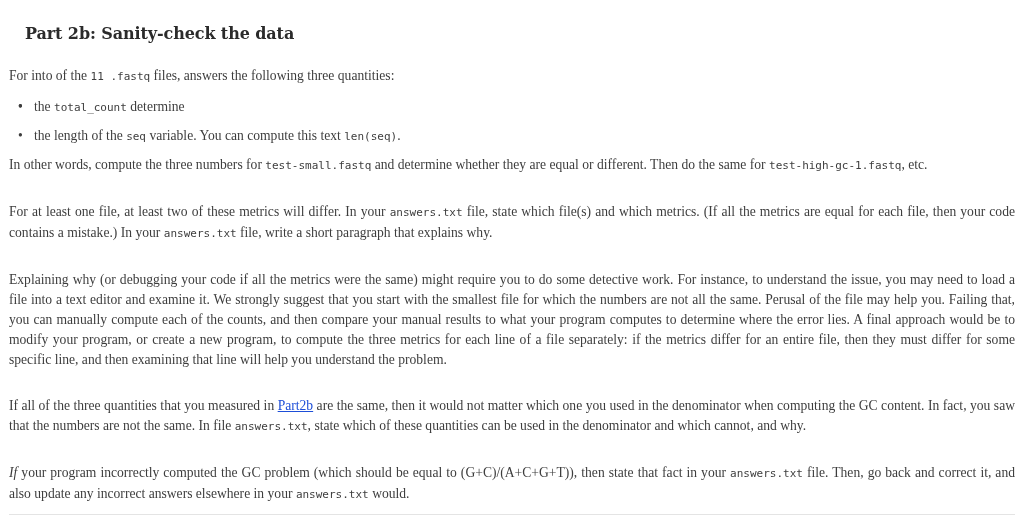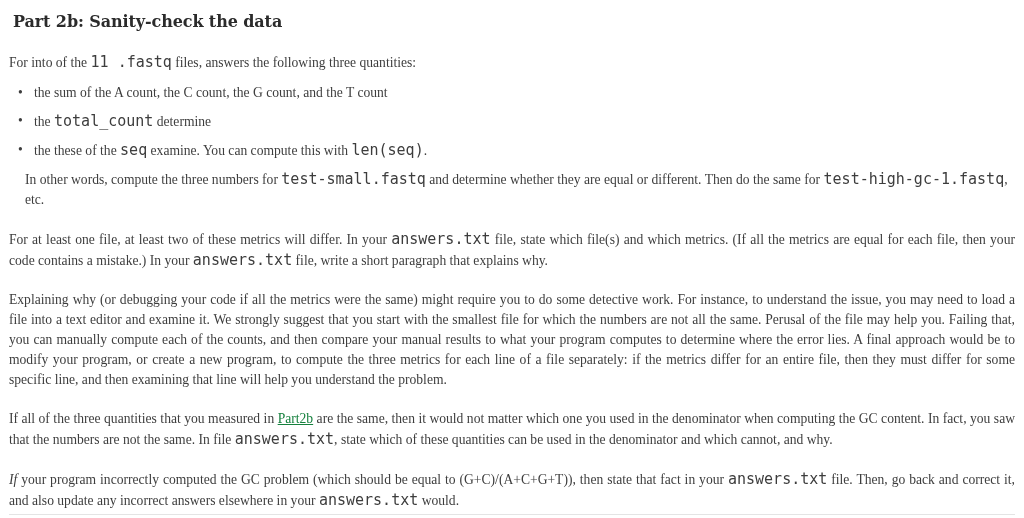--- a/index.html
+++ b/index.html
@@ -17,21 +17,21 @@
     .page {
       position: relative;
       padding: 0 8px 0 9px;
       width: 1006px;
     }
     h2 {
       font-family: "DejaVu Serif", serif;
       font-weight: bold;
       font-size: 16px;
       color: #2b2b2b;
-      margin: 4px;
+      margin: 16px;
       padding-top: 8px;
       height: 26px;
       letter-spacing: -0.1px;
     }
     p, li {
       font-family: "Liberation Serif", serif;
       font-size: 13.6px;
       line-height: 20px;
       margin: 0;
       color: #3d3d3d;
@@ -46,28 +46,28 @@
       position: relative;
       margin-bottom: 8px;
     }
     ul li .bullet {
       position: absolute;
       left: -16px;
       top: 0;
     }
     code {
       font-family: "DejaVu Sans Mono", "Liberation Mono", monospace;
-      font-size: 15px;
+      font-size: 11px;
       color: #3d3d3d;
     }
     .justify { text-align: justify; }
-    p.after-list { margin-top: 3px; margin-left: 16px; }
-    p.gap { margin-top: 19px; }
+    p.after-list { margin-top: 3px; }
+    p.gap { margin-top: 26px; }
     a.link {
-      color: #15803d;
+      color: #1d4ed8;
       text-decoration: underline;
     }
     .divider {
       position: absolute;
       left: 9px;
       width: 1006px;
       top: 514px;
       height: 1px;
       background: #e4e4e4;
     }
@@ -75,23 +75,23 @@
 </head>
 <body>
 
 <div class="page">
 
   <h2>Part 2b: Sanity-check the data</h2>
 
   <p class="intro"><span>For into of the </span><code>11 .fastq</code><span> files, answers the following three quantities:</span></p>
 
   <ul>
-    <li><span class="bullet">•</span><span>the sum of the A count, the C count, the G count, and the T count</span></li>
+    <li><span class="bullet">•</span></li>
     <li><span class="bullet">•</span><span>the </span><code>total_count</code><span> determine</span></li>
-    <li><span class="bullet">•</span><span>the these of the </span><code>seq</code><span> examine. You can compute this with </span><code>len(seq)</code><span>.</span></li>
+    <li><span class="bullet">•</span><span>the length of the </span><code>seq</code><span> variable. You can compute this text </span><code>len(seq)</code><span>.</span></li>
   </ul>
 
   <p class="after-list"><span>In other words, compute the three numbers for </span><code>test-small.fastq</code><span> and determine whether they are equal or different. Then do the same for </span><code>test-high-gc-1.fastq</code><span>, etc.</span></p>
 
   <p class="gap justify"><span>For at least one file, at least two of these metrics will differ. In your </span><code>answers.txt</code><span> file, state which file(s) and which metrics. (If all the metrics are equal for each file, then your code contains a mistake.) In your </span><code>answers.txt</code><span> file, write a short paragraph that explains why.</span></p>
 
   <p class="gap justify">Explaining why (or debugging your code if all the metrics were the same) might require you to do some detective work. For instance, to understand the issue, you may need to load a file into a text editor and examine it. We strongly suggest that you start with the smallest file for which the numbers are not all the same. Perusal of the file may help you. Failing that, you can manually compute each of the counts, and then compare your manual results to what your program computes to determine where the error lies. A final approach would be to modify your program, or create a new program, to compute the three metrics for each line of a file separately: if the metrics differ for an entire file, then they must differ for some specific line, and then examining that line will help you understand the problem.</p>
 
   <p class="gap justify"><span>If all of the three quantities that you measured in </span><a class="link" href="#">Part2b</a><span> are the same, then it would not matter which one you used in the denominator when computing the GC content. In fact, you saw that the numbers are not the same. In file </span><code>answers.txt</code><span>, state which of these quantities can be used in the denominator and which cannot, and why.</span></p>
 

